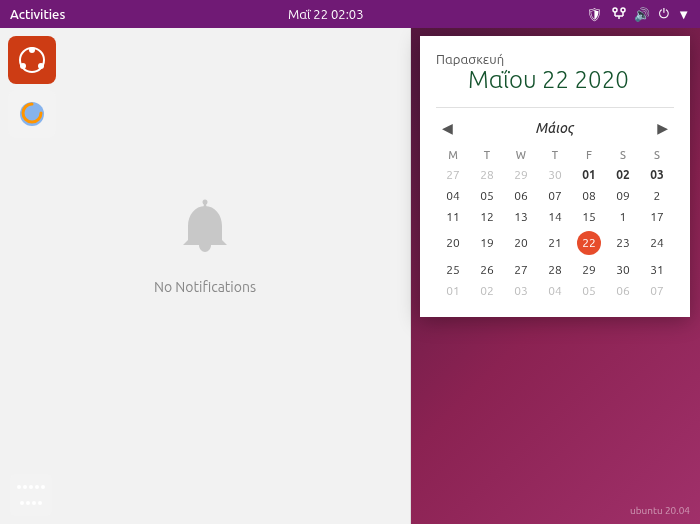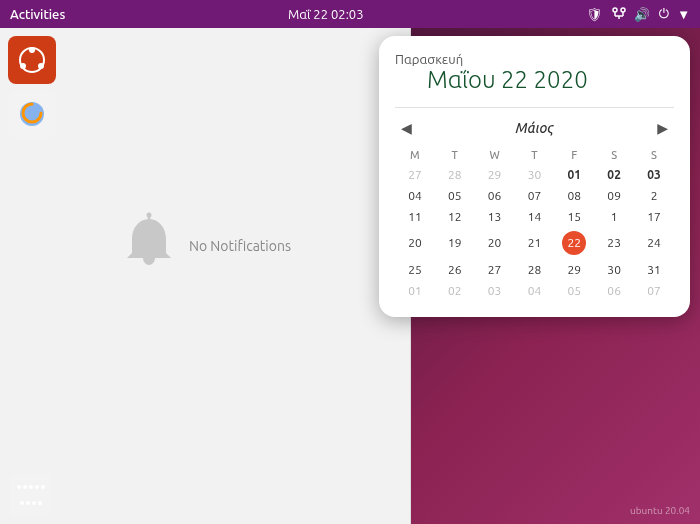--- a/index.html
+++ b/index.html
@@ -79,21 +79,21 @@
       bottom: 0;
       background: #f2f2f2;
       display: flex;
       flex-direction: column;
       align-items: center;
       justify-content: center;
     }
 
     .notification-content {
       display: flex;
-      flex-direction: row;
+      flex-direction: column;
       align-items: center;
       gap: 10px;
       margin-bottom: 60px;
     }
 
     .bell-icon-container {
       color: #c0c0c0;
       font-size: 48px;
       line-height: 1;
     }
@@ -135,23 +135,23 @@
       background: white;
       border-radius: 50%;
       box-shadow: 0 1px 3px rgba(0,0,0,0.3);
     }
 
     
     .calendar-panel {
       position: absolute;
       top: 36px;
       right: 10px;
-      width: 311px;
+      width: 270px;
       background: white;
-      border-radius: 16px;
+      border-radius: 0;
       box-shadow: 0 4px 20px rgba(0,0,0,0.3);
       padding: 16px;
     }
 
     .calendar-header-date {
       margin-bottom: 12px;
     }
 
     .calendar-weekday {
       font-size: 13px;

